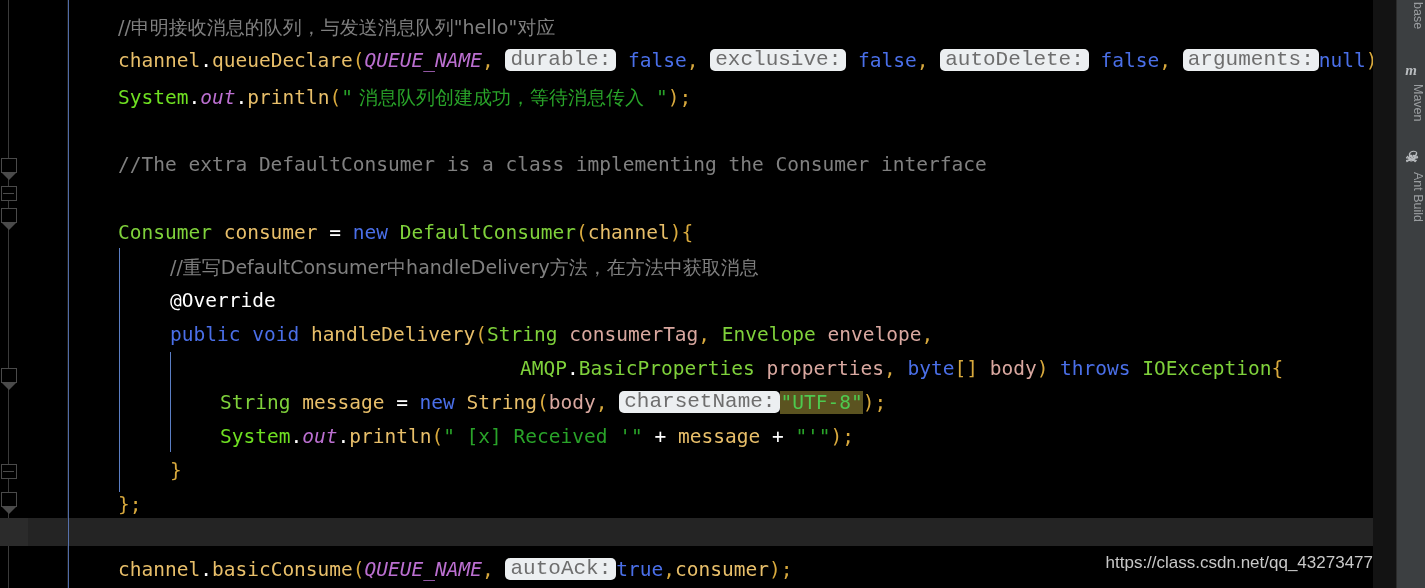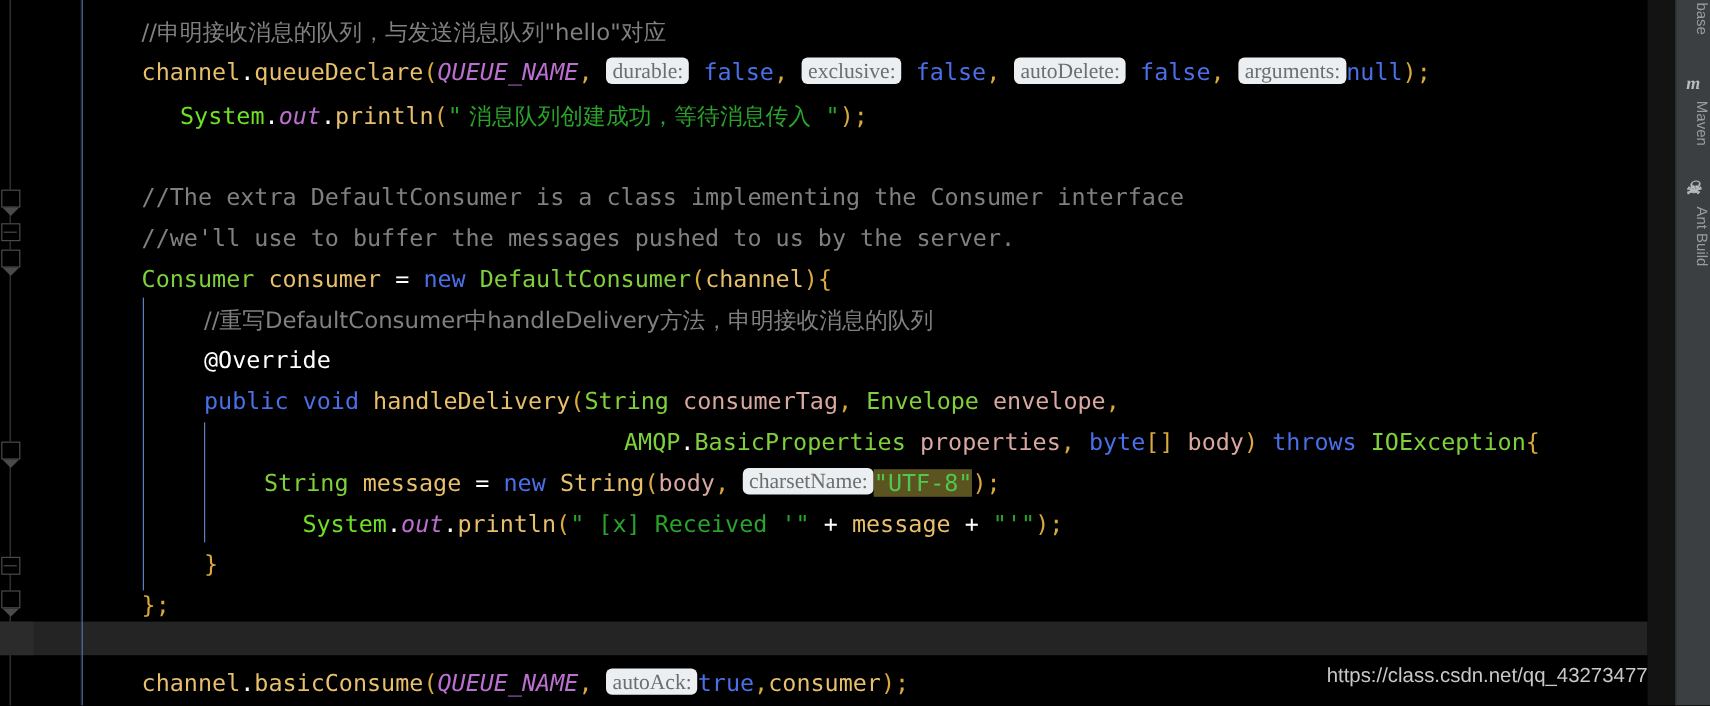--- a/index.html
+++ b/index.html
@@ -119,40 +119,40 @@
     white-space: pre;
     letter-spacing: 0px;
   }
   .cjk { font-family: "DejaVu Sans", "Liberation Sans", sans-serif; font-size: 19px; }
 
   
   .c-comment  { color: #808080; }
   .c-ident    { color: #e8bf6a; }
   .c-static   { color: #bb6fd0; font-style: italic; }
   .c-kw       { color: #4a6fe8; }
-  .c-type     { color: #6fe022; margin-left: 32px; }
+  .c-type     { color: #6fe022; }
   .c-class    { color: #7fd13b; }
   .c-str      { color: #29a329; }
   .c-strhl    { color: #4ec94e; background: #5b5320; }
   .c-anno     { color: #ffffff; }
   .c-punct    { color: #d8a93d; }
   .c-plain    { color: #ffffff; }
   .c-param    { color: #d9a8a0; }
 
   
   .hint {
     display: inline-block;
     background: #eceff1;
     color: #6e6e6e;
     border-radius: 5px;
-    font-size: 18px;
+    font-size: 21px;
     line-height: 22px;
     padding: 0 5px;
     vertical-align: 2px;
-    font-family: Liberation Serif, serif;
+    font-family: Liberation Mono, monospace;
   }
 
   
   .rightbar {
     position: absolute;
     right: 0; top: 0;
     width: 28px;
     height: 588px;
     background: #3c3f41;
     border-left: 1px solid #2b2b2b;
@@ -224,23 +224,22 @@
     <div class="band"></div>
     <div class="band-left"></div>
     <div class="caret-guide"></div>
 
   <div class="indent-guide" style="left: 51px; top: 248px; height: 244px;"></div>
       <div class="indent-guide" style="left: 102px; top: 352px; height: 100px;"></div>
       <div class="line" style="top: 10px; left: 50px;"><span class="c-comment cjk">//申明接收消息的队列，与发送消息队列"hello"对应</span></div>
       <div class="line" style="top: 44px; left: 50px;"><span class="c-ident">channel</span><span class="c-plain">.</span><span class="c-ident">queueDeclare</span><span class="c-punct">(</span><span class="c-static">QUEUE_NAME</span><span class="c-punct">, </span><span class="hint">durable:</span><span class="c-plain"> </span><span class="c-kw">false</span><span class="c-punct">, </span><span class="hint">exclusive:</span><span class="c-plain"> </span><span class="c-kw">false</span><span class="c-punct">, </span><span class="hint">autoDelete:</span><span class="c-plain"> </span><span class="c-kw">false</span><span class="c-punct">, </span><span class="hint">arguments:</span><span class="c-kw">null</span><span class="c-punct">);</span></div>
       <div class="line" style="top: 80px; left: 50px;"><span class="c-type">System</span><span class="c-plain">.</span><span class="c-static">out</span><span class="c-plain">.</span><span class="c-ident">println</span><span class="c-punct">(</span><span class="c-str">"</span><span class="c-str cjk"> 消息队列创建成功，等待消息传入  </span><span class="c-str">"</span><span class="c-punct">);</span></div>
       <div class="line" style="top: 148px; left: 50px;"><span class="c-comment">//The extra DefaultConsumer is a class implementing the Consumer interface</span></div>
-      <div class="line" style="top: 182px; left: 50px;"><span class="c-comment">//we'll use to buffer the messages pushed to us by the server.</span></div>
       <div class="line" style="top: 216px; left: 50px;"><span class="c-class">Consumer</span><span class="c-ident"> consumer </span><span class="c-plain">= </span><span class="c-kw">new </span><span class="c-class">DefaultConsumer</span><span class="c-punct">(</span><span class="c-ident">channel</span><span class="c-punct">)</span><span class="c-punct">{</span></div>
-      <div class="line" style="top: 250px; left: 102px;"><span class="c-comment cjk">//重写DefaultConsumer中handleDelivery方法，申明接收消息的队列</span></div>
+      <div class="line" style="top: 250px; left: 102px;"><span class="c-comment cjk">//重写DefaultConsumer中handleDelivery方法，在方法中获取消息</span></div>
       <div class="line" style="top: 284px; left: 102px;"><span class="c-anno">@Override</span></div>
       <div class="line" style="top: 318px; left: 102px;"><span class="c-kw">public </span><span class="c-kw">void </span><span class="c-ident">handleDelivery</span><span class="c-punct">(</span><span class="c-class">String</span><span class="c-param"> consumerTag</span><span class="c-punct">, </span><span class="c-class">Envelope</span><span class="c-param"> envelope</span><span class="c-punct">,</span></div>
       <div class="line" style="top: 352px; left: 452px;"><span class="c-class">AMQP</span><span class="c-plain">.</span><span class="c-class">BasicProperties</span><span class="c-param"> properties</span><span class="c-punct">, </span><span class="c-kw">byte</span><span class="c-punct">[] </span><span class="c-param">body</span><span class="c-punct">) </span><span class="c-kw">throws </span><span class="c-class">IOException</span><span class="c-punct">{</span></div>
       <div class="line" style="top: 386px; left: 152px;"><span class="c-class">String</span><span class="c-ident"> message </span><span class="c-plain">= </span><span class="c-kw">new </span><span class="c-ident">String</span><span class="c-punct">(</span><span class="c-param">body</span><span class="c-punct">, </span><span class="hint">charsetName:</span><span class="c-strhl">"UTF-8"</span><span class="c-punct">);</span></div>
       <div class="line" style="top: 420px; left: 152px;"><span class="c-type">System</span><span class="c-plain">.</span><span class="c-static">out</span><span class="c-plain">.</span><span class="c-ident">println</span><span class="c-punct">(</span><span class="c-str">" [x] Received '"</span><span class="c-plain"> + </span><span class="c-ident">message</span><span class="c-plain"> + </span><span class="c-str">"'"</span><span class="c-punct">);</span></div>
       <div class="line" style="top: 454px; left: 102px;"><span class="c-punct">}</span></div>
       <div class="line" style="top: 488px; left: 50px;"><span class="c-punct">};</span></div>
       <div class="line" style="top: 553px; left: 50px;"><span class="c-ident">channel</span><span class="c-plain">.</span><span class="c-ident">basicConsume</span><span class="c-punct">(</span><span class="c-static">QUEUE_NAME</span><span class="c-punct">, </span><span class="hint">autoAck:</span><span class="c-kw">true</span><span class="c-punct">,</span><span class="c-ident">consumer</span><span class="c-punct">);</span></div>
     </div>
 

